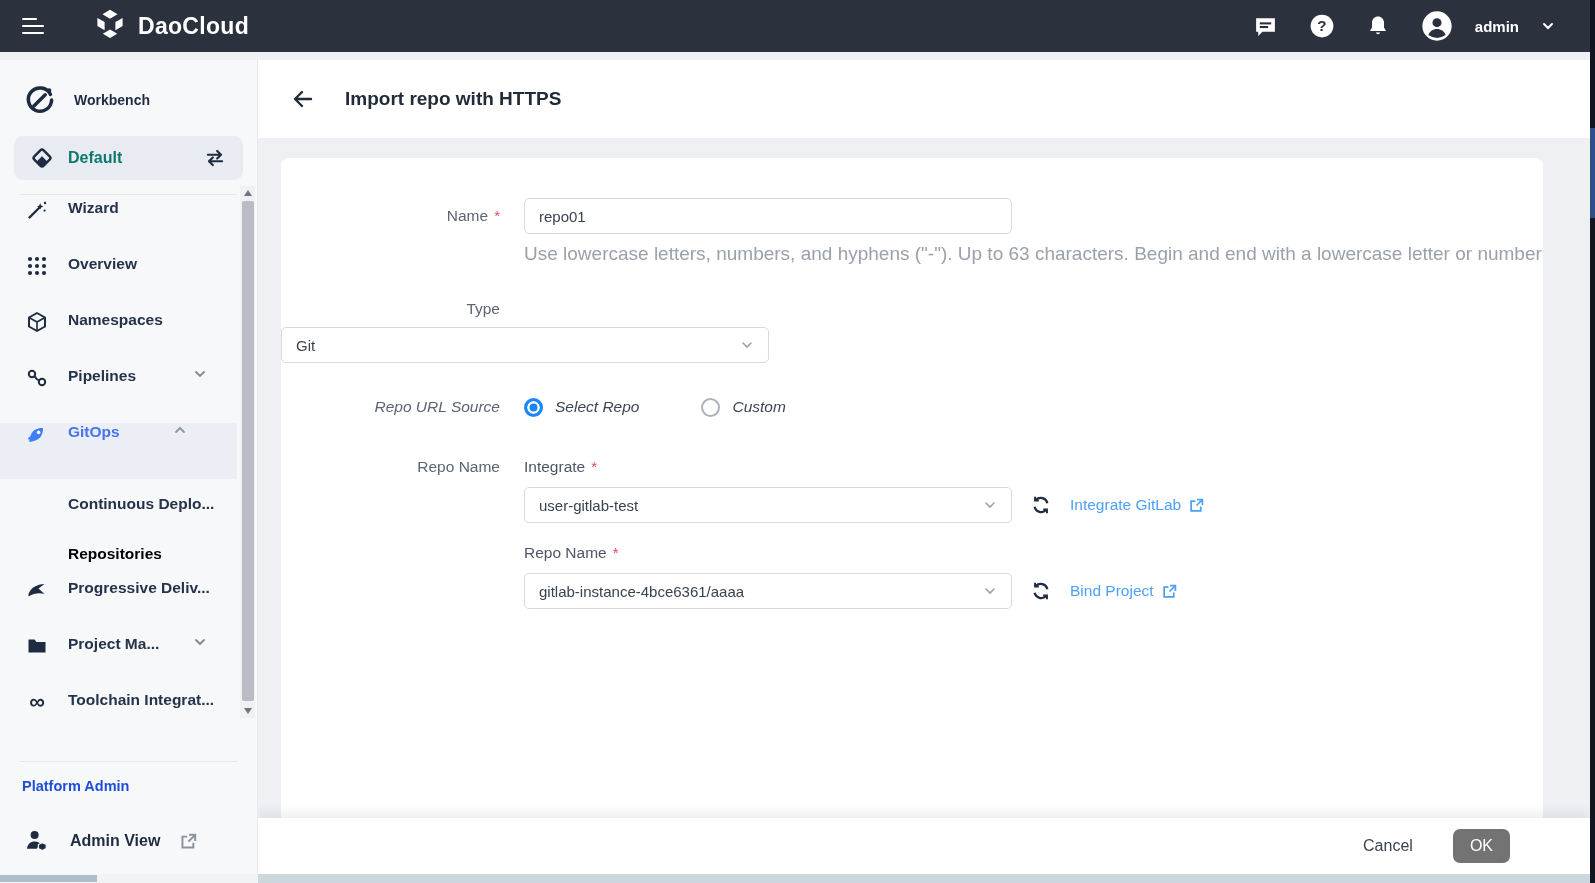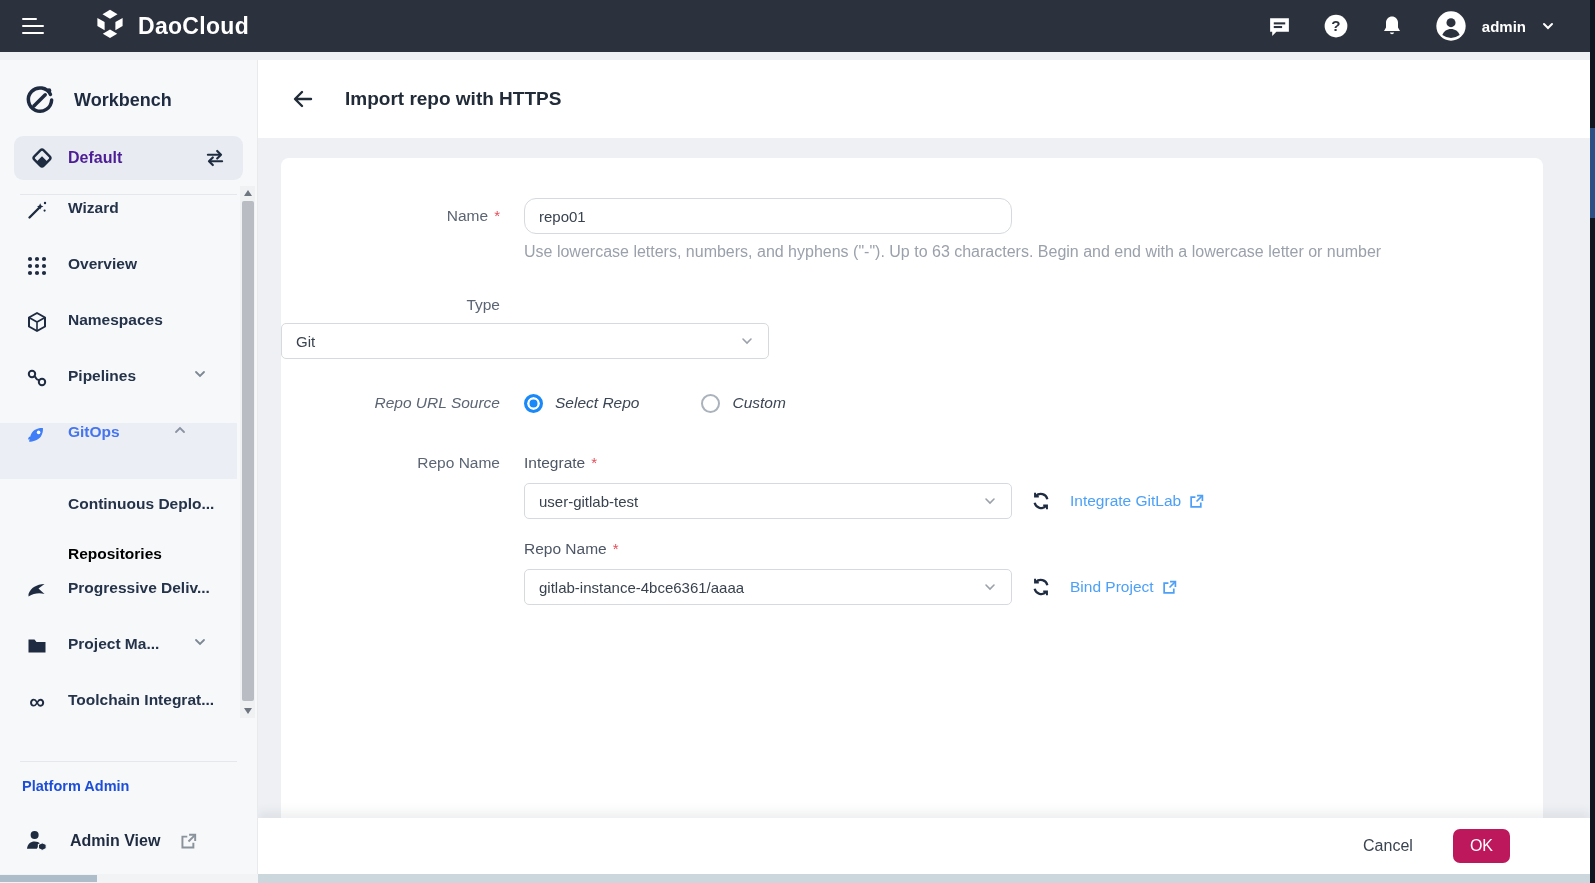--- a/index.html
+++ b/index.html
@@ -10,29 +10,29 @@
   .topbar { position:absolute; top:0; left:0; width:1595px; height:52px; background:#2c323d; display:flex; align-items:center; z-index:30; }
   .hamburger { width:24px; margin-left:22px; cursor:pointer; }
   .hamburger span { display:block; height:2.6px; background:#fff; border-radius:2px; margin:4.6px 0; }
   .hamburger span:nth-child(1){ width:15px; }
   .hamburger span:nth-child(2){ width:22px; }
   .hamburger span:nth-child(3){ width:22px; }
   .brand { display:flex; align-items:center; margin-left:46px; gap:10px; }
   .brand-name { color:#fff; font-size:23px; font-weight:bold; letter-spacing:.3px; }
   .topbar-right { margin-left:auto; display:flex; align-items:center; gap:30px; margin-right:40px; }
   .tb-icon { width:26px; height:26px; display:flex; align-items:center; justify-content:center; cursor:pointer; }
-  .user-chip { display:flex; align-items:center; gap:15px; cursor:pointer; }
+  .user-chip { display:flex; align-items:center; gap:22px; cursor:pointer; }
   .user-name { color:#fff; font-size:15px; font-weight:bold; }
 
   
   .sidebar { position:absolute; top:60px; left:0; width:258px; height:814px; background:#f7f8fa; border-right:1px solid #e8eaee; z-index:10; }
   .wb-head { display:flex; align-items:center; gap:18px; padding:24px 0 18px 24px; }
-  .wb-title { font-size:18px; font-weight:bold; color:#1e2b40; }
+  .wb-title { font-size:14px; font-weight:bold; color:#1e2b40; }
   .workspace { margin:2px 14px 0 14px; height:44px; background:#e8ecf2; border-radius:9px; display:flex; align-items:center; padding:0 16px; cursor:pointer; }
-  .workspace-label { font-size:16px; font-weight:bold; color:#4c1d95; margin-left:14px; }
+  .workspace-label { font-size:16px; font-weight:bold; color:#0f766e; margin-left:14px; }
   .workspace .swap { margin-left:auto; }
   .side-divider { height:1px; background:#e4e7eb; margin:14px 20px 0 20px; }
   .menu { position:relative; margin-top:4px; }
   .mitem { height:56px; display:flex; align-items:flex-start; padding-left:26px; cursor:pointer; }
   .mitem .micon { width:22px; height:22px; display:flex; align-items:center; justify-content:center; }
   .mitem .mlabel { margin-left:20px; font-size:15.5px; font-weight:bold; color:#25334a; white-space:nowrap; }
   .mitem .mchev { margin-left:auto; margin-right:50px; }
   .mitem.active { background:#ebeef5; width:237px; }
   .mitem.active .mlabel { color:#4574ee; }
   .msub { height:50px; display:flex; align-items:center; padding-left:68px; cursor:pointer; }
@@ -57,41 +57,41 @@
   .main-header { height:78px; background:#fff; display:flex; align-items:center; padding-left:33px; }
   .back-arrow { width:26px; height:26px; cursor:pointer; display:flex; align-items:center; }
   .page-title { margin-left:28px; font-size:19px; font-weight:bold; color:#222c38; }
   .content { position:absolute; top:78px; left:0; right:0; bottom:65px; background:#eef0f4; }
   .card { position:absolute; top:20px; left:23px; width:1262px; bottom:0; background:#fff; border-radius:8px 8px 0 0; padding-top:40px; }
 
   .frow { display:flex; align-items:flex-start; }
   .flabel { width:243px; padding-right:24px; text-align:right; font-size:15.5px; color:#5c6573; line-height:36px; white-space:nowrap; }
   .req { color:#e34d59; margin-left:6px; font-size:15px; }
   .fctrl { width:488px; }
-  .tinput { width:488px; height:36px; border:1px solid #d6dade; border-radius:12px; padding:0 14px; font-size:15px; color:#39434f; font-family:"Liberation Sans",sans-serif; outline:none; background:#fff; }
-  .help { margin-top:9px; font-size:16px; color:#9aa1ab; white-space:nowrap; }
+  .tinput { width:488px; height:36px; border:1px solid #d6dade; border-radius:5px; padding:0 14px; font-size:15px; color:#39434f; font-family:"Liberation Sans",sans-serif; outline:none; background:#fff; }
+  .help { margin-top:9px; font-size:19px; color:#9aa1ab; white-space:nowrap; }
   .selectbox { width:488px; height:36px; border:1px solid #d6dade; border-radius:5px; display:flex; align-items:center; padding:0 14px; font-size:15px; color:#39434f; cursor:pointer; background:#fff; }
   .selectbox .chev { margin-left:auto; }
 
   .radio-row { display:flex; align-items:center; height:24px; }
   .radio { display:flex; align-items:center; cursor:pointer; }
   .radio + .radio { margin-left:62px; }
   .rdot { width:19px; height:19px; border-radius:50%; }
   .rdot.on { border:3px solid #1989fa; background:#1989fa; box-shadow:inset 0 0 0 2.5px #fff; }
   .rdot.off { border:2px solid #aab2bc; background:#fff; }
   .rlabel { margin-left:12px; font-size:15.5px; color:#3c4654; }
 
   .inner-label { font-size:15.5px; color:#4d5665; line-height:20px; }
   .ctl-line { display:flex; align-items:center; margin-top:10px; }
   .sync-btn { margin-left:18px; width:22px; height:22px; cursor:pointer; display:flex; align-items:center; justify-content:center; }
   .ext-link { margin-left:18px; display:flex; align-items:center; gap:8px; font-size:15.5px; color:#4da0f7; cursor:pointer; text-decoration:none; }
 
   .footer { position:absolute; left:0; right:0; bottom:9px; height:56px; background:#fff; box-shadow:0 -6px 10px rgba(40,50,70,.08); display:flex; align-items:center; justify-content:flex-end; padding-right:80px; z-index:5; }
   .btn-cancel { background:none; border:none; font-size:16px; color:#3a4350; cursor:pointer; padding:8px 18px; font-family:"Liberation Sans",sans-serif; }
-  .btn-ok { margin-left:22px; background:#be185d; color:#fff; border:none; border-radius:7px; font-size:16px; padding:8px 17px; cursor:pointer; font-family:"Liberation Sans",sans-serif; }
+  .btn-ok { margin-left:22px; background:#737373; color:#fff; border:none; border-radius:7px; font-size:16px; padding:8px 17px; cursor:pointer; font-family:"Liberation Sans",sans-serif; }
 
   
   .right-strip { position:absolute; top:0; right:0; width:5px; height:883px; background:#10161f; z-index:40; }
   .right-strip .vthumb { position:absolute; top:128px; left:0; width:5px; height:90px; background:#2c4f86; }
   .bottom-bar { position:absolute; left:0; bottom:0; width:1595px; height:9px; background:#f1f3f5; z-index:35; }
   .bottom-bar .hthumb { position:absolute; left:0; top:1px; width:97px; height:7px; background:#aebdca; }
   .bottom-bar .content-edge { position:absolute; left:258px; top:0; right:5px; height:9px; background:#ccd6dd; }
 </style>
 </head>
 <body>

